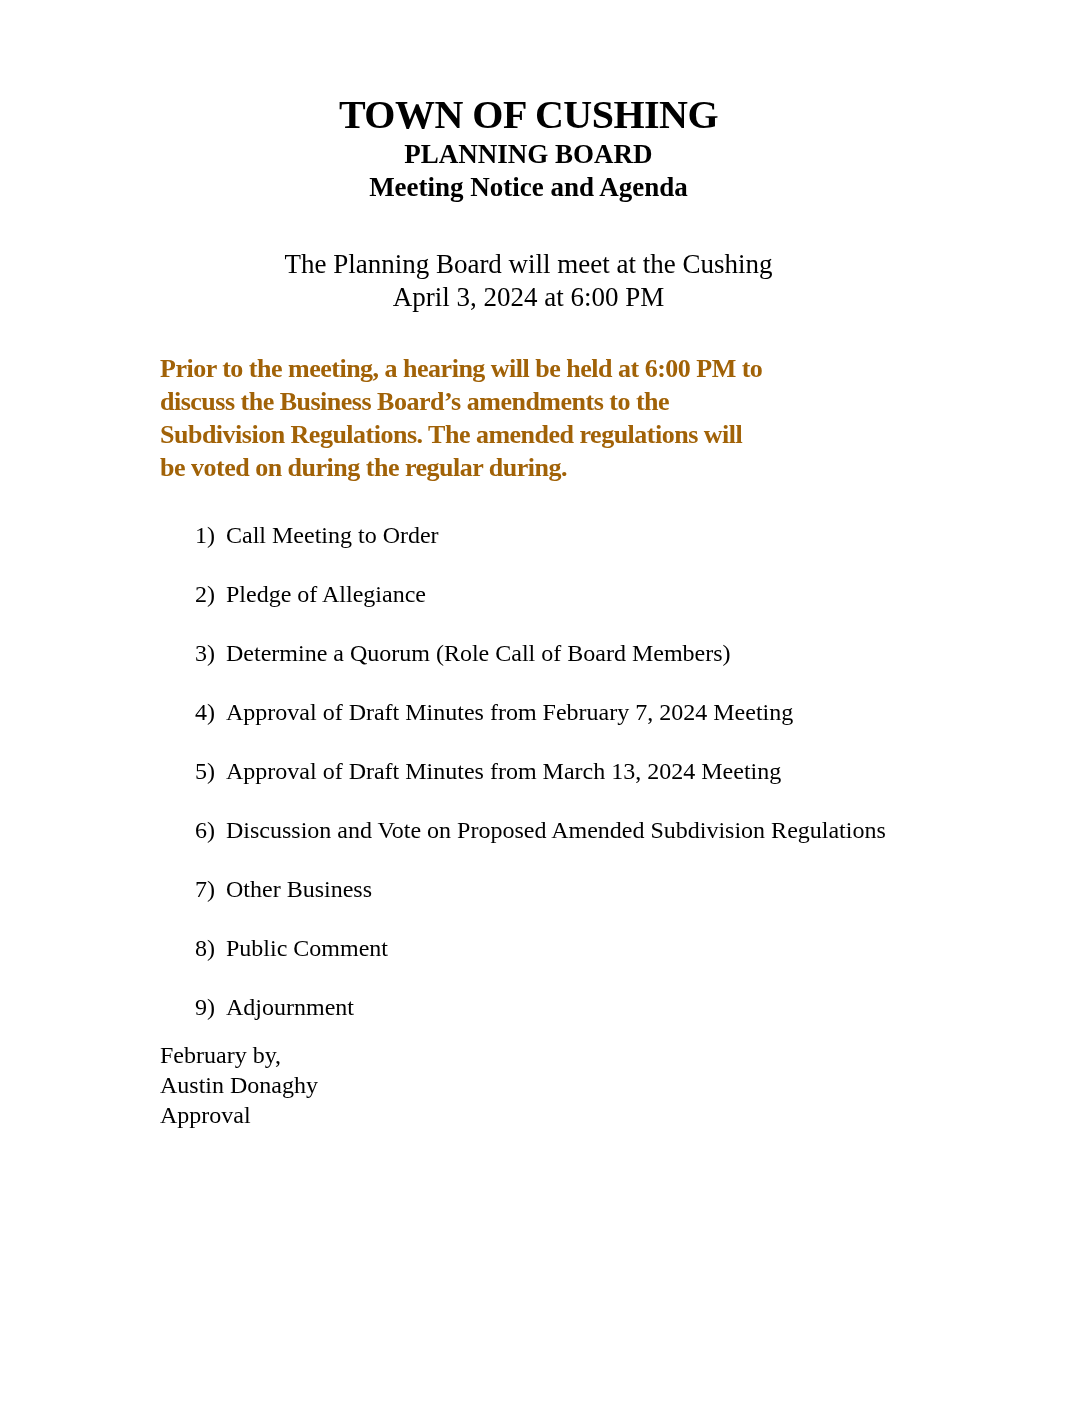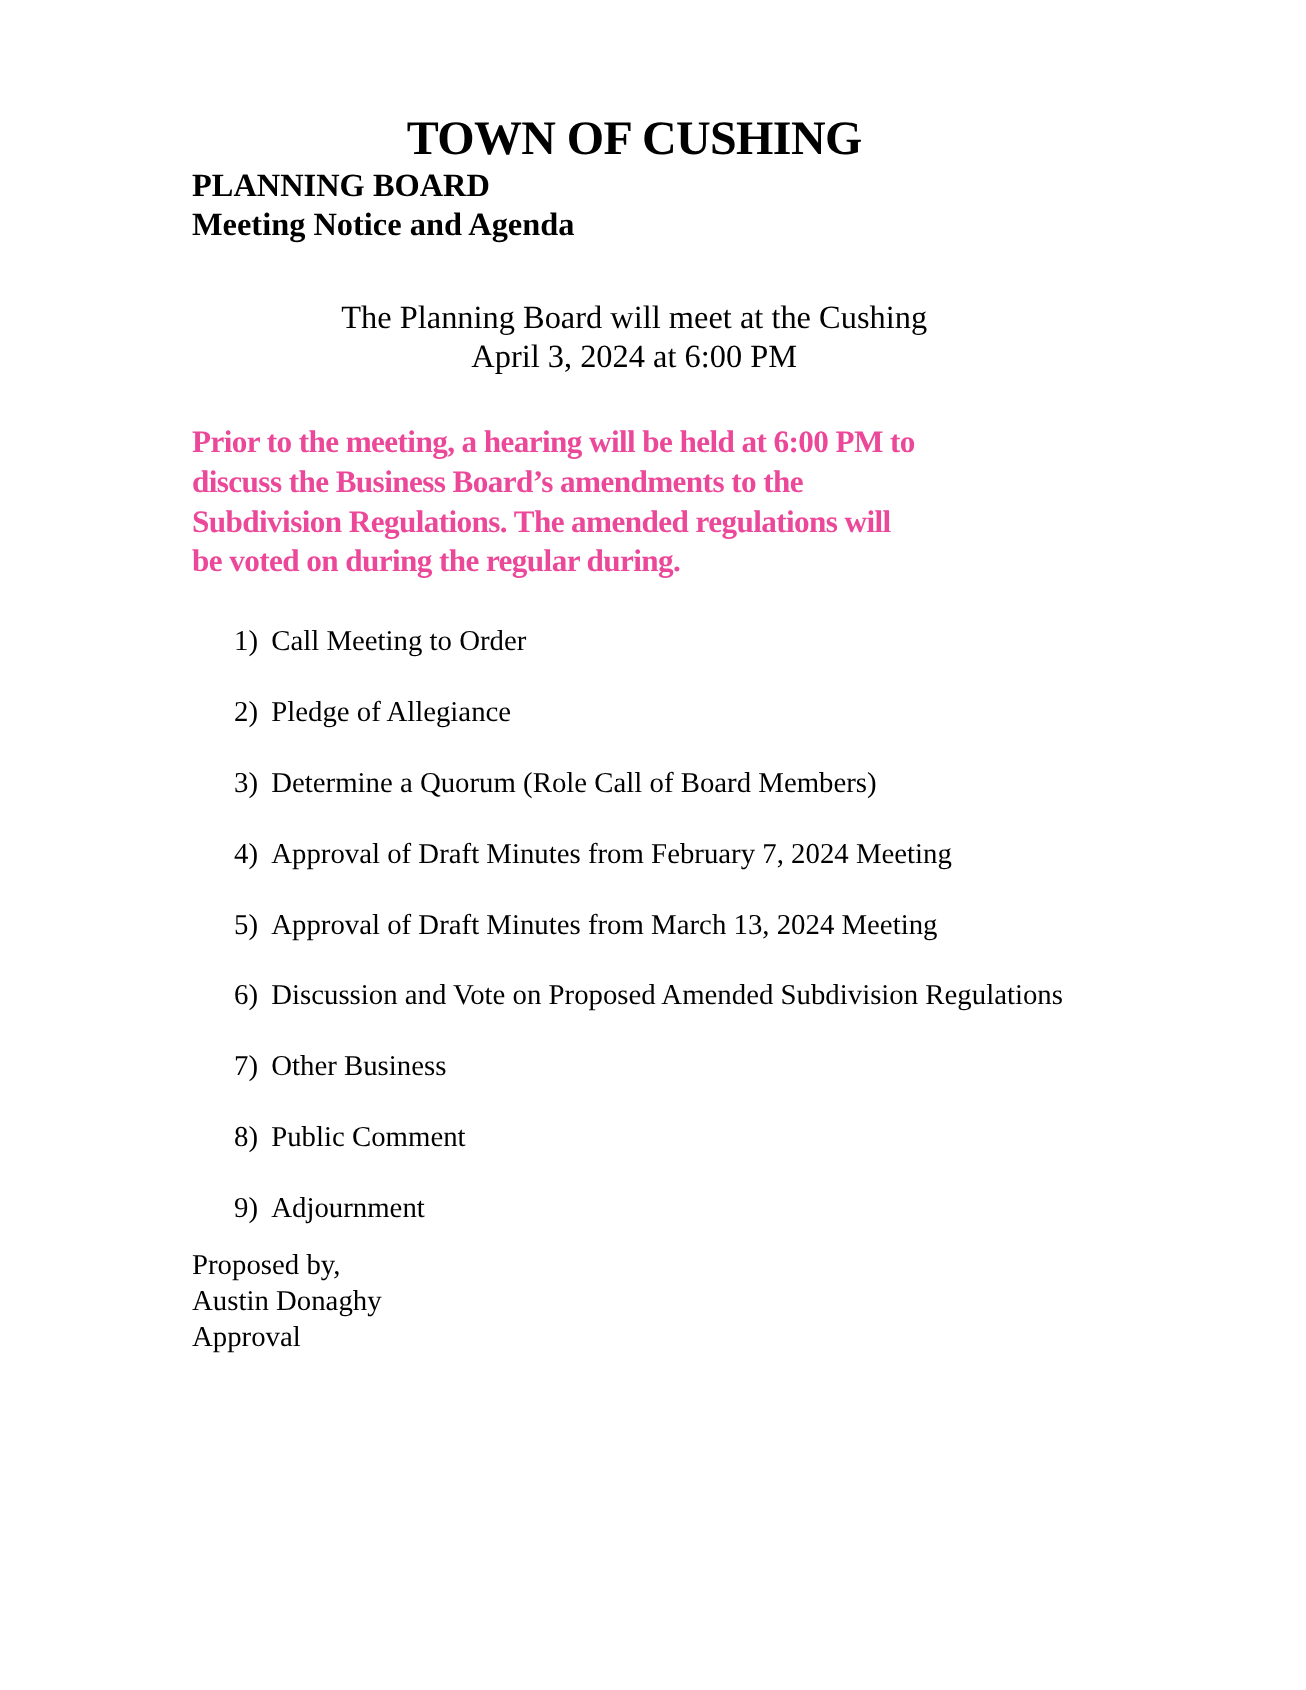--- a/index.html
+++ b/index.html
@@ -25,20 +25,21 @@
     line-height: 46px;
     text-align: center;
     letter-spacing: -0.5px;
     white-space: nowrap;
   }
   .doc-subtitle {
     margin: 0;
     font-size: 27px;
     font-weight: bold;
     line-height: 33px;
+    text-align: center;
     white-space: nowrap;
   }
   .meeting-info {
     margin-top: 44px;
     font-size: 27px;
     font-weight: normal;
     line-height: 33px;
     text-align: center;
   }
   .meeting-info .line {
@@ -90,21 +91,21 @@
     <h1 class="doc-title">TOWN OF CUSHING</h1>
     <h2 class="doc-subtitle">PLANNING BOARD</h2>
     <h2 class="doc-subtitle">Meeting Notice and Agenda</h2>
   </header>
 
   <div class="meeting-info">
     <div class="line">The Planning Board will meet at the Cushing</div>
     <div class="line">April 3, 2024 at 6:00 PM</div>
   </div>
 
-  <div class="hearing-notice" style="color: #ec4899;">
+  <div class="hearing-notice" style="color: #a16207;">
     <div class="line">Prior to the meeting, a hearing will be held at 6:00 PM to</div>
     <div class="line">discuss the Business Board’s amendments to the</div>
     <div class="line">Subdivision Regulations. The amended regulations will</div>
     <div class="line">be voted on during the regular during.</div>
   </div>
 
   <div class="agenda">
     <div class="agenda-item">
       <span class="agenda-num">1)</span>
       <span class="agenda-text">Call Meeting to Order</span>
@@ -137,18 +138,18 @@
       <span class="agenda-num">8)</span>
       <span class="agenda-text">Public Comment</span>
     </div>
     <div class="agenda-item">
       <span class="agenda-num">9)</span>
       <span class="agenda-text">Adjournment</span>
     </div>
   </div>
 
   <div class="signature">
-    <div>Proposed by,</div>
+    <div>February by,</div>
     <div>Austin Donaghy</div>
     <div>Approval</div>
   </div>
 
 </div>
 
 </body></html>

